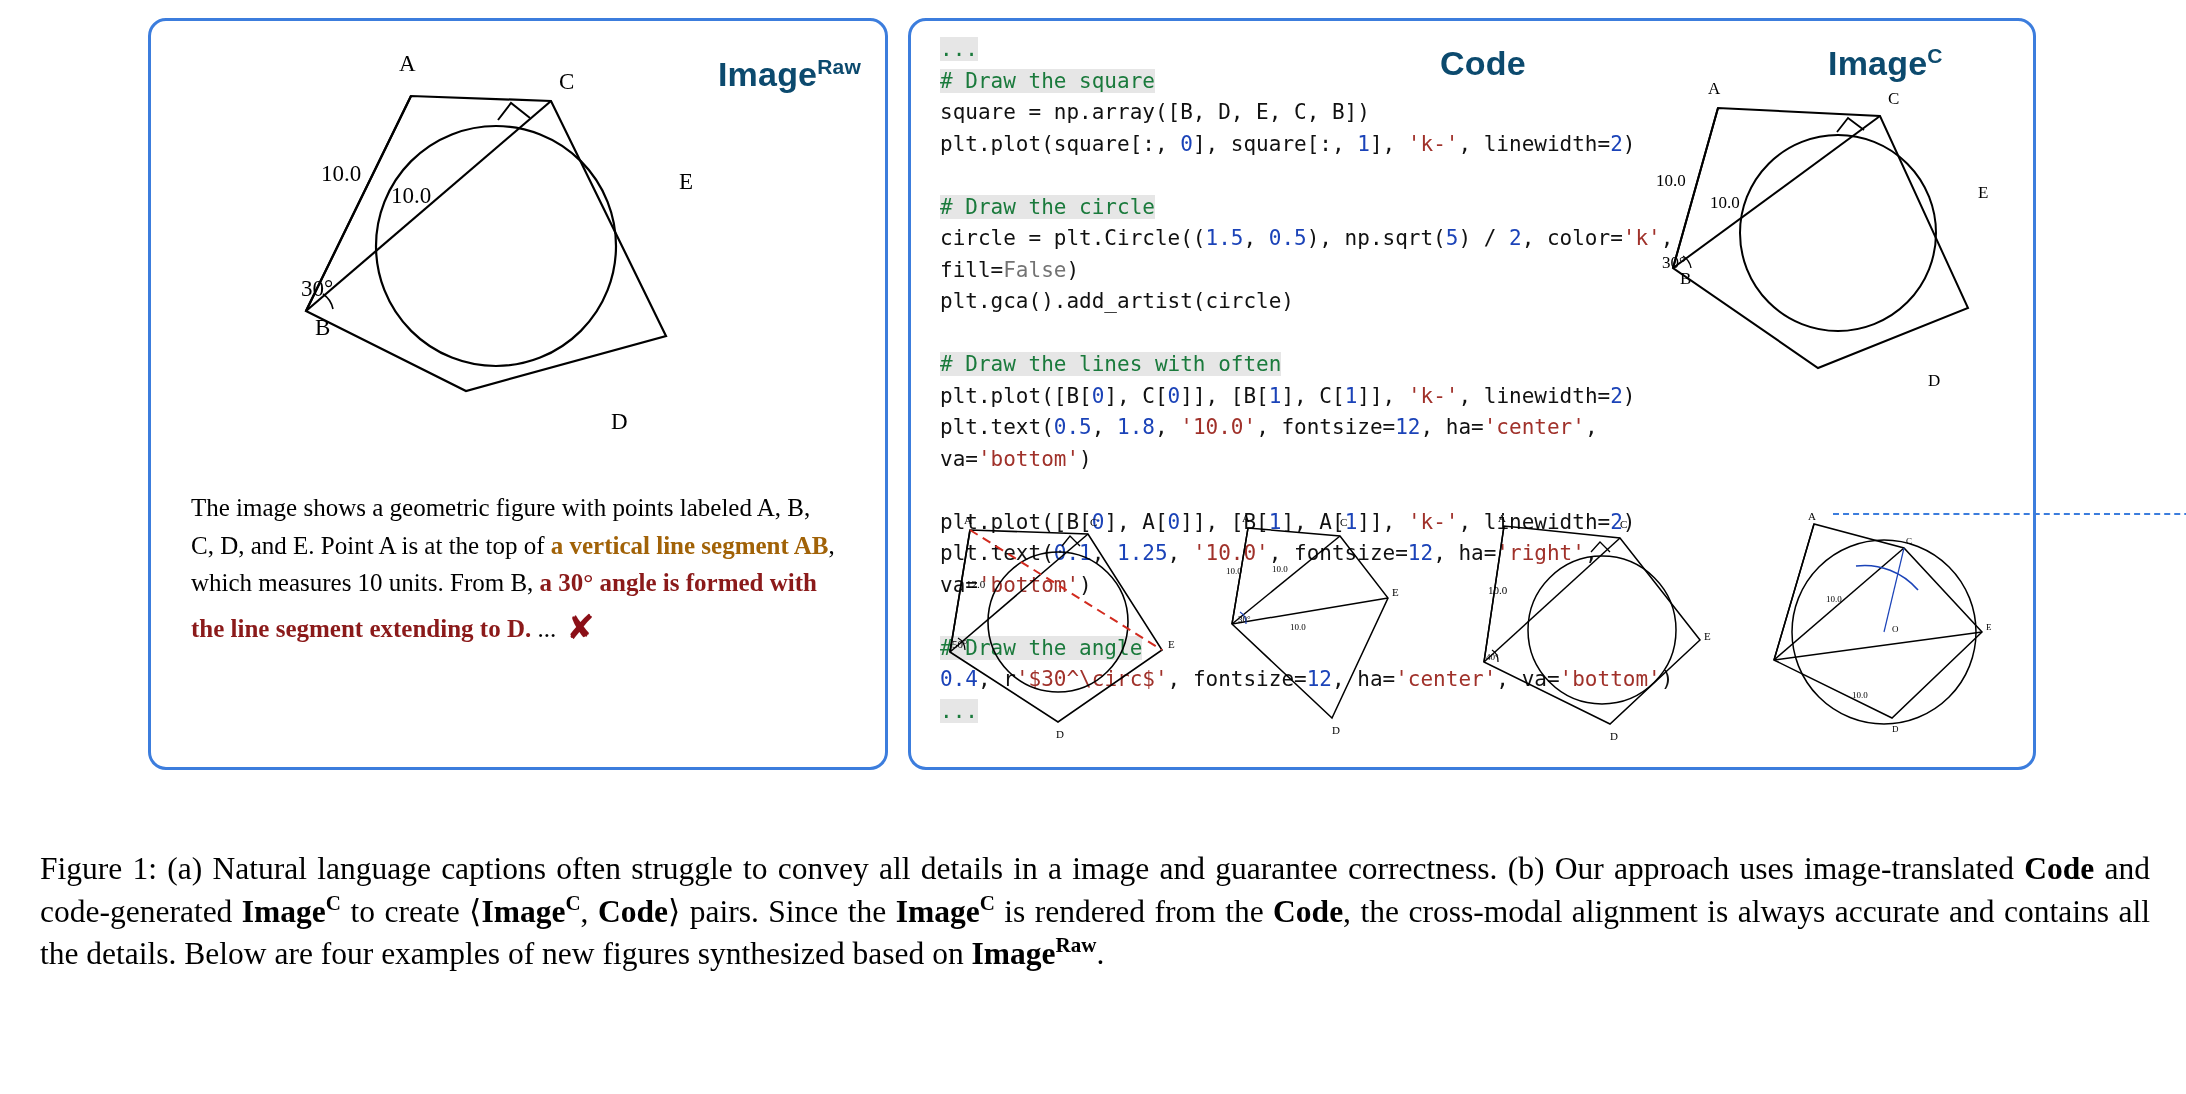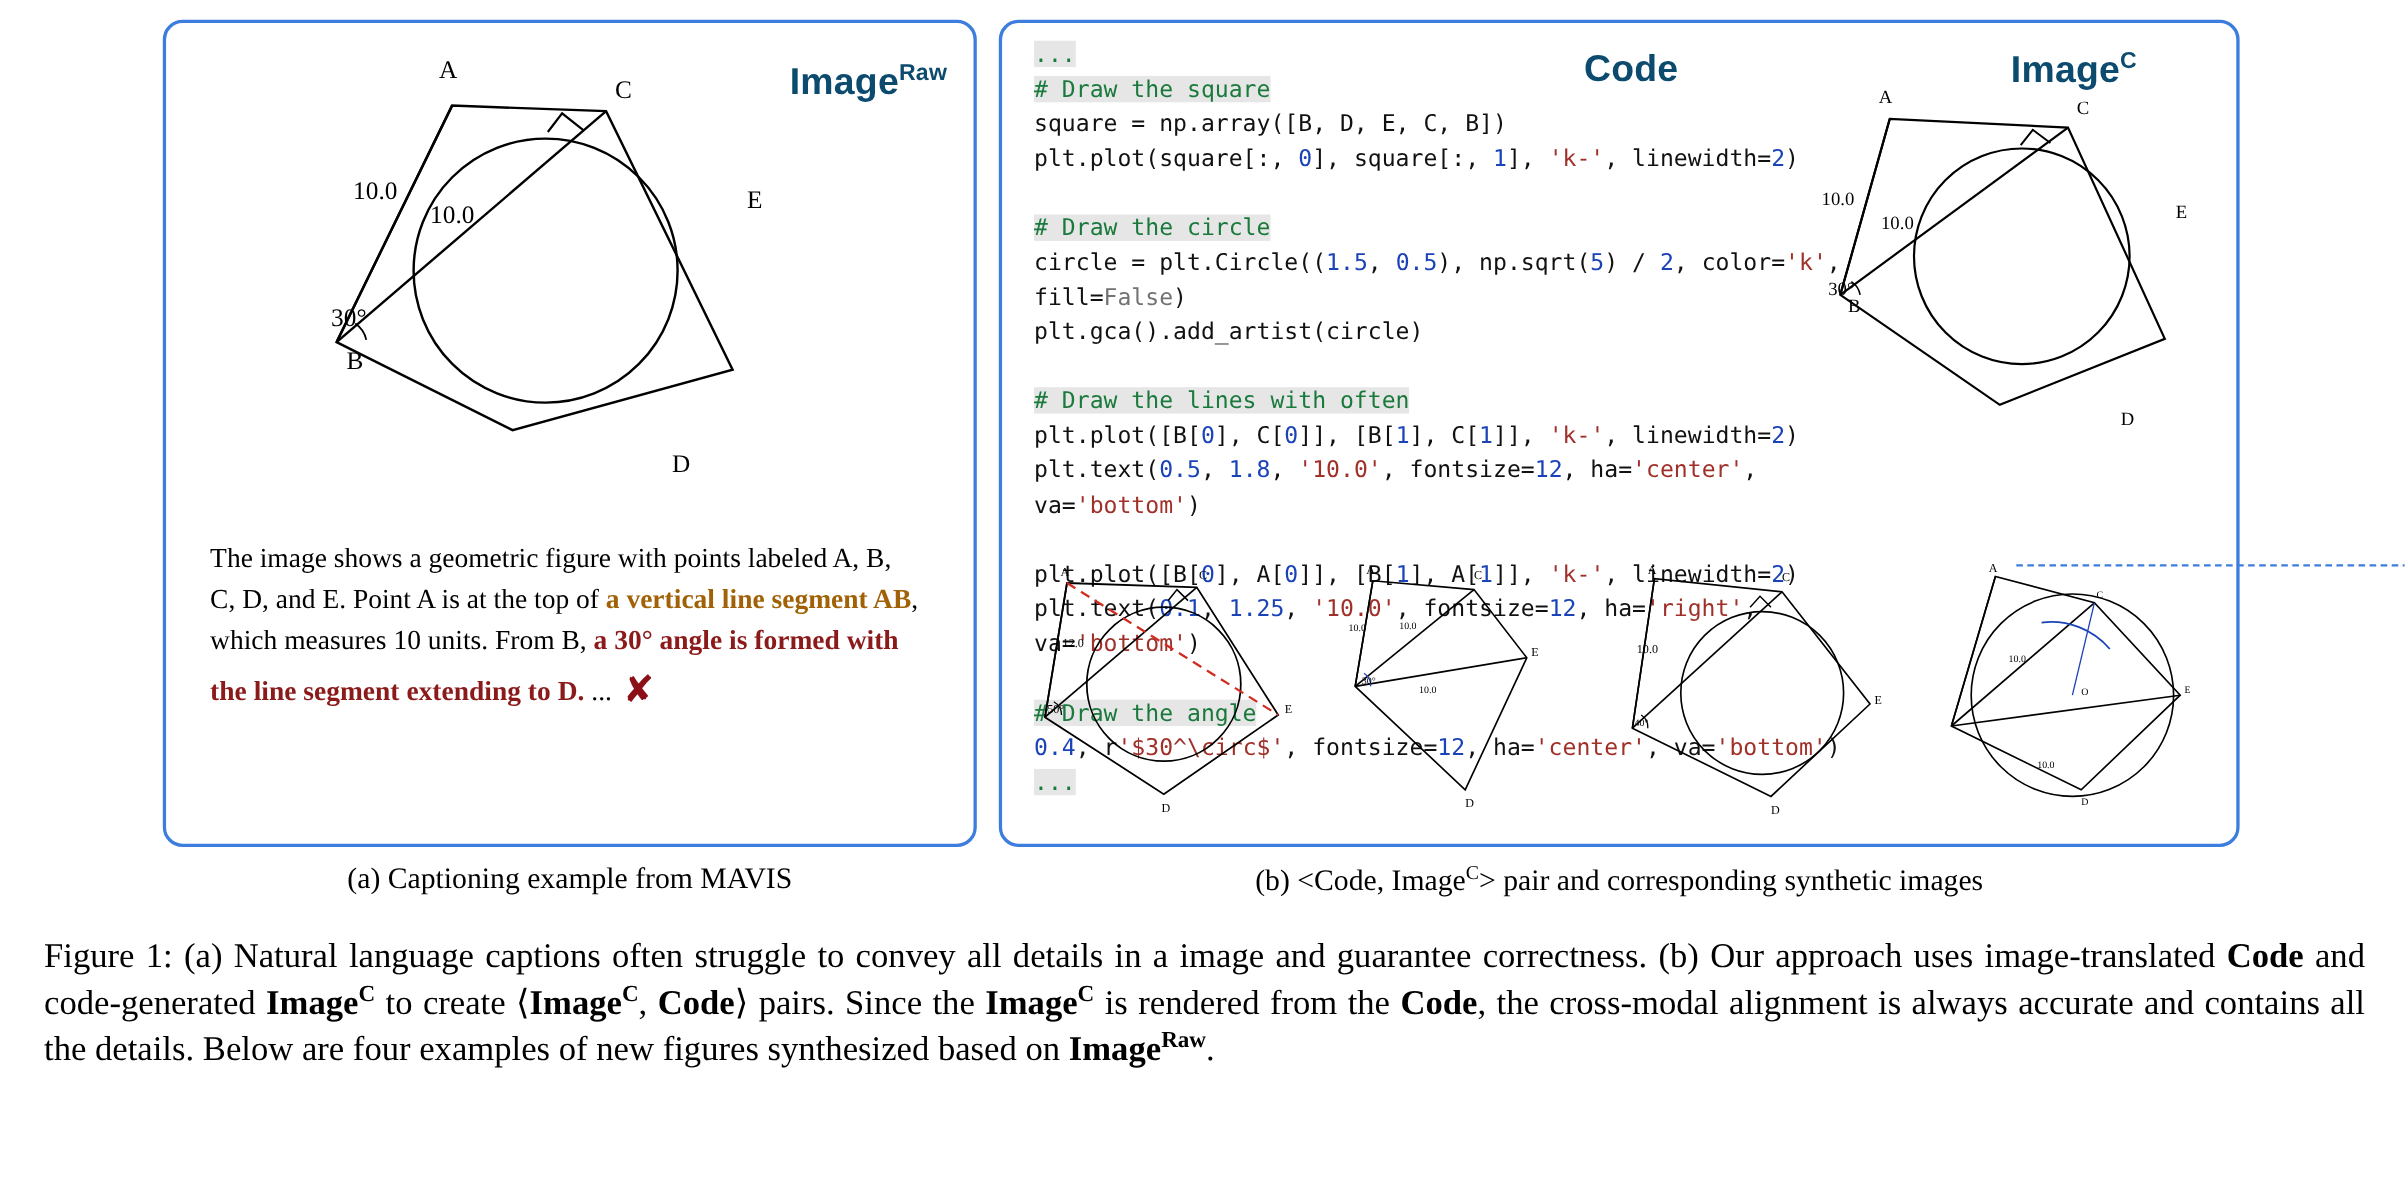--- a/index.html
+++ b/index.html
@@ -264,20 +264,16 @@
     <line x1="128" y1="120" x2="148" y2="36" stroke="#1b43b8" stroke-width="1.2"></line>
     <text class="lbl-xs" x="52" y="8">A</text>
     <text class="lbl-xxs" x="150" y="32">C</text>
     <text class="lbl-xxs" x="230" y="118">E</text>
     <text class="lbl-xxs" x="136" y="120">O</text>
     <text class="lbl-xxs" x="136" y="220">D</text>
     <text class="lbl-xxs" x="70" y="90">10.0</text>
     <text class="lbl-xxs" x="96" y="186">10.0</text>
   </svg>
 
-  <div class="subcaption" id="cap-a">(a) Captioning example from MAVIS</div>
-  <div class="subcaption" id="cap-b">
-    <span>(b) &lt;Code, Image</span><sup>C</sup><span>&gt; pair and corresponding synthetic images</span>
-  </div>
 
   <div id="figure-caption"><span>Figure 1: (a) Natural language captions often struggle to convey all details in a image and guarantee correctness. (b) Our approach uses image-translated </span><b>Code</b><span> and code-generated </span><b>Image</b><sup><b>C</b></sup><span> to create ⟨</span><b>Image</b><sup><b>C</b></sup><span>, </span><b>Code</b><span>⟩ pairs. Since the </span><b>Image</b><sup><b>C</b></sup><span> is rendered from the </span><b>Code</b><span>, the cross-modal alignment is always accurate and contains all the details. Below are four examples of new figures synthesized based on </span><b>Image</b><sup><b>Raw</b></sup><span>.</span></div>
 
 </div>
 
 </body></html>

